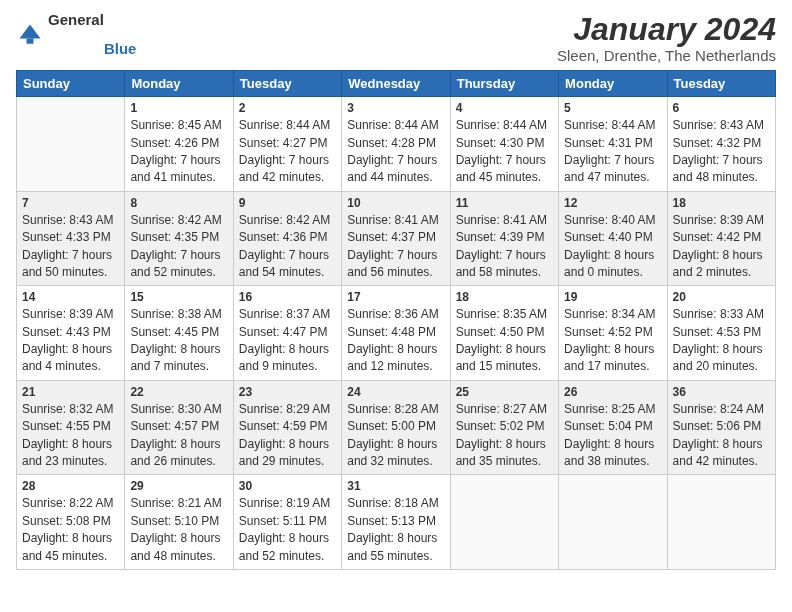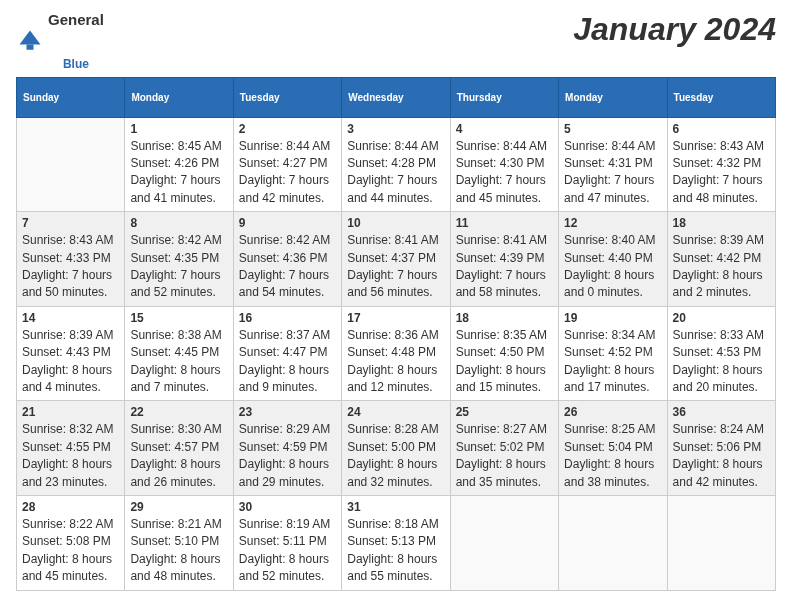--- a/index.html
+++ b/index.html
@@ -22,31 +22,31 @@
       justify-content: space-between;
       margin-bottom: 6px;
     }
     .logo {
       display: flex;
       align-items: center;
       gap: 4px;
     }
     .logo-text {
       display: flex;
-      flex-direction: column;
+      flex-direction: row;
       line-height: 1.1;
       text-align: center;
     }
     .logo-general {
       font-size: 15px;
       font-weight: bold;
       color: #333;
     }
     .logo-blue {
-      font-size: 12px;
+      font-size: 15px;
       font-weight: bold;
       color: #2a6db5;
       margin-top: 29px;
     }
     .logo-icon {
       width: 28px;
       height: 28px;
     }
     .title-block {
       text-align: right;
@@ -64,22 +64,22 @@
     }
     .calendar-table {
       width: 100%;
       border-collapse: collapse;
       table-layout: fixed;
     }
     .calendar-table th {
       background-color: #2a6db5;
       color: #fff;
       text-align: left;
-      padding: 14px 6px;
-      font-size: 10px;
+      padding: 5px 6px;
+      font-size: 13px;
       font-weight: bold;
       border: 1px solid #1a5a9a;
     }
     .calendar-table td {
       vertical-align: top;
       border: 1px solid #ccc;
       padding: 4px 5px;
       font-size: 10.5px;
       color: #333;
       height: 82px;
@@ -113,20 +113,21 @@
         <polygon points="16,4 28,20 4,20" fill="#2a6db5"></polygon>
         <rect x="12" y="20" width="8" height="6" fill="#2a6db5"></rect>
       </svg>
       <div class="logo-text">
         <span class="logo-general">General</span>
         <span class="logo-blue">Blue</span>
       </div>
     </div>
     <div class="title-block">
       <div class="cal-title">January 2024</div>
+      <div class="cal-subtitle">Sleen, Drenthe, The Netherlands</div>
     </div>
   </div>
 
   <table class="calendar-table">
     <thead>
       <tr>
         <th>Sunday</th>
         <th>Monday</th>
         <th>Tuesday</th>
         <th>Wednesday</th>

